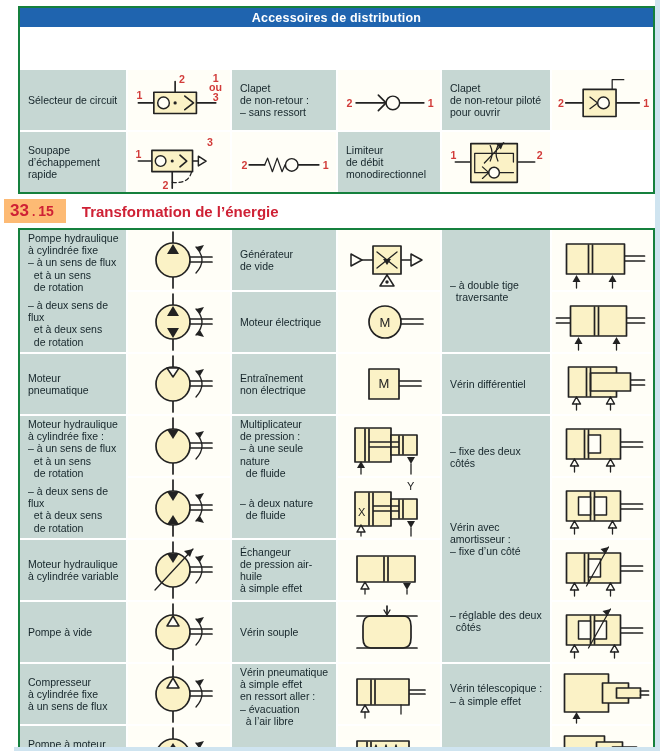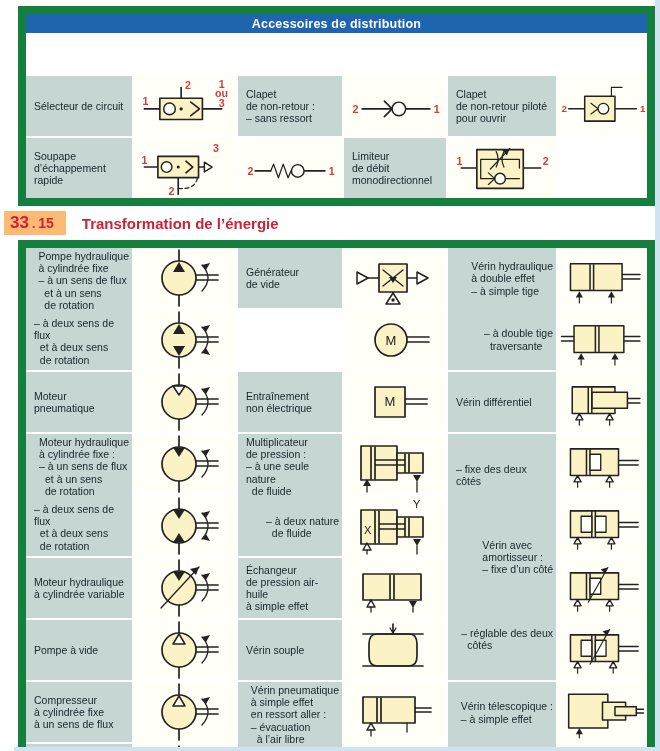--- a/index.html
+++ b/index.html
@@ -1,28 +1,28 @@
 <!DOCTYPE html>
 <html><head>
 <meta charset="utf-8">
 <style>
   html,body{margin:0;padding:0}
   body{width:660px;height:751px;background:#ffffff;font-family:"Liberation Sans",sans-serif;position:relative;overflow:hidden}
   .edge-right{position:absolute;right:0;top:0;width:5px;height:751px;background:#cfe4f0}
   .edge-bottom{position:absolute;left:14px;bottom:0;height:4px;width:641px;background:#cfe4f0}
   .page{position:absolute;left:18px;top:6px;width:637px}
-  .tbl{border:8px solid #15803d;background:#fff;box-sizing:border-box}
+  .tbl{border:2px solid #15803d;background:#fff;box-sizing:border-box}
   .grid{display:grid;grid-template-columns:106px 102px 104px 102px 108px 1fr;gap:2px;background:#fff;grid-auto-rows:60px}
   .banner{grid-column:1/-1;background:#1f64af;color:#fff;font-weight:bold;font-size:12.5px;text-align:center;letter-spacing:.2px;display:flex;align-items:center;justify-content:center;height:19px}
   .cell{box-sizing:border-box}
   .lbl{background:#c6d7d3;display:flex;align-items:center;padding:2px 3px 2px 8px;font-size:10.5px;line-height:1.16;color:#15252a}
   .lbl span{white-space:pre-wrap}
   .sym{background:#fffef7;display:flex;align-items:center;justify-content:center}
   .sym svg{width:100%;height:100%;display:block}
-  .merged{flex-direction:column;align-items:flex-end;padding:0}
+  .merged{flex-direction:column;align-items:flex-start;padding:0}
   .merged .blk{flex:1;display:flex;align-items:center;padding:2px 3px 2px 8px}
   .sect{display:flex;align-items:center;height:34px}
   .chip{background:#fdba74;padding:2px 12px 2px 6px;margin-left:-14px;display:flex;align-items:baseline}
   .n1{font-size:17px;font-weight:bold;color:#cf2135}
   .nsep{font-size:12px;font-weight:bold;color:#cf2135;margin:0 3px}
   .n2{font-size:14px;font-weight:bold;color:#cf2135}
   .stitle{font-size:15px;font-weight:bold;color:#cf2135;margin-left:16px}
   
   .st{stroke:#222;stroke-width:1.7;fill:none;stroke-linecap:round;stroke-linejoin:round}
   .s13{stroke-width:1.3}
@@ -186,25 +186,20 @@
         <path class="st s13" d="M38 22 L58 38 M38 38 L58 22"></path>
         <path class="bf" d="M44 29 L52 29 L48 35 Z"></path>
         <path class="wf" d="M72 24 V36 L83 30 Z"></path>
         <path class="wf" d="M41 56 H55 L48 45 Z"></path>
         <circle class="bf" cx="48" cy="52" r="1.7"></circle>
       </svg>
     </div>
 
     <div class="cell lbl merged" style="grid-area:1/5/3/6">
       <div class="blk">
-          <span>Vérin hydraulique
-à double effet
-– à simple tige</span>
-        </div>
-      <div class="blk">
           <span>– à double tige
   traversante</span>
         </div>
     </div>
     <div class="cell sym" style="grid-area:1/6">
       <svg viewBox="0 0 100 60">
         <path class="st" d="M40 26 H92 M40 31 H92"></path>
         <rect class="yf" x="14" y="14" width="58" height="30"></rect>
         <path class="st" d="M36 15 V43 M40 15 V43"></path>
         <path class="bf" d="M20 52 H28 L24 45 Z"></path>
@@ -218,20 +213,23 @@
       <svg viewBox="0 0 100 60">
         <path class="st" d="M44 2 V13 M44 47 V58 M61 27 H83 M61 32 H83"></path>
         <circle class="yf" cx="44" cy="30" r="17"></circle>
         <path class="bf" d="M38 24 L50 24 L44 14 Z"></path>
         <path class="bf" d="M38 36 L50 36 L44 46 Z"></path>
         <path class="st s13" d="M67 43 Q79 30 67 17"></path>
         <path class="bf" d="M67 17 l8 -2 l-4 7 z"></path>
           <path class="bf" d="M67 43 l8 2 l-4 -7 z"></path>
       </svg>
     </div>
+    <div class="cell lbl" style="grid-area:2/3">
+        <span>Moteur électrique</span>
+      </div>
     <div class="cell sym" style="grid-area:2/4">
       <svg viewBox="0 0 100 60">
         <path class="st" d="M62 27 H84 M62 32 H84"></path>
         <circle class="yf" cx="46" cy="30" r="16"></circle>
         <text class="kt" x="46" y="35" text-anchor="middle">M</text>
       </svg>
     </div>
     <div class="cell sym" style="grid-area:2/6">
       <svg viewBox="0 0 100 60">
         <path class="st" d="M4 26 H92 M4 31 H92"></path>

